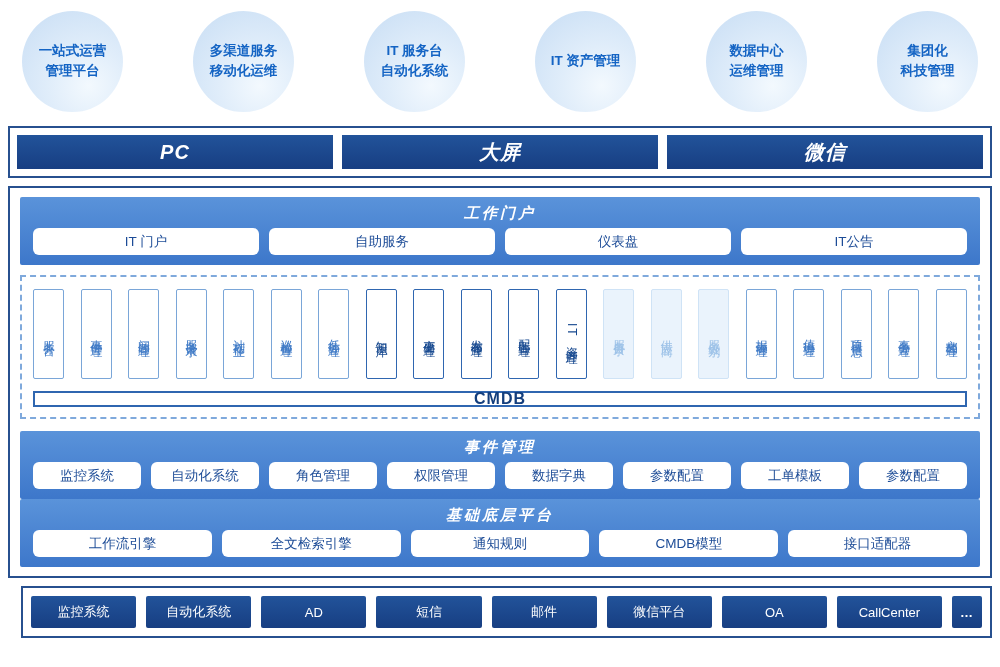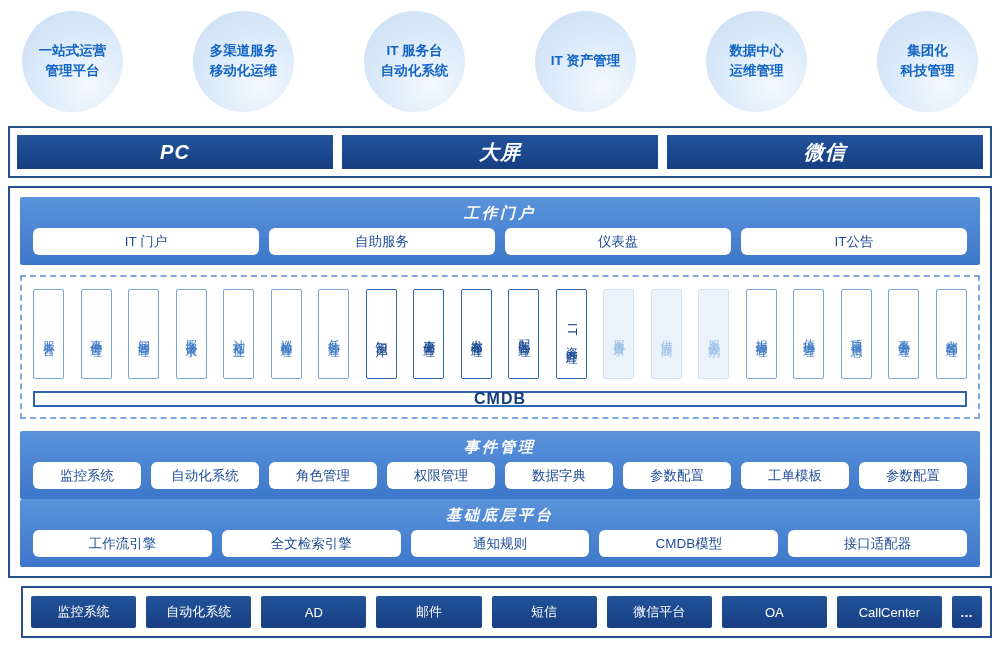--- a/index.html
+++ b/index.html
@@ -144,21 +144,21 @@
         <div class="band-btn">接口适配器</div>
       </div>
     </div>
 
   </div>
 
   <div class="frame integrations">
     <div class="integration-btn">监控系统</div>
     <div class="integration-btn">自动化系统</div>
     <div class="integration-btn">AD</div>
+    <div class="integration-btn">短信</div>
     <div class="integration-btn">邮件</div>
-    <div class="integration-btn">短信</div>
     <div class="integration-btn">微信平台</div>
     <div class="integration-btn">OA</div>
     <div class="integration-btn">CallCenter</div>
     <div class="integration-btn small">…</div>
   </div>
 
 </div>
 
 </body></html>

